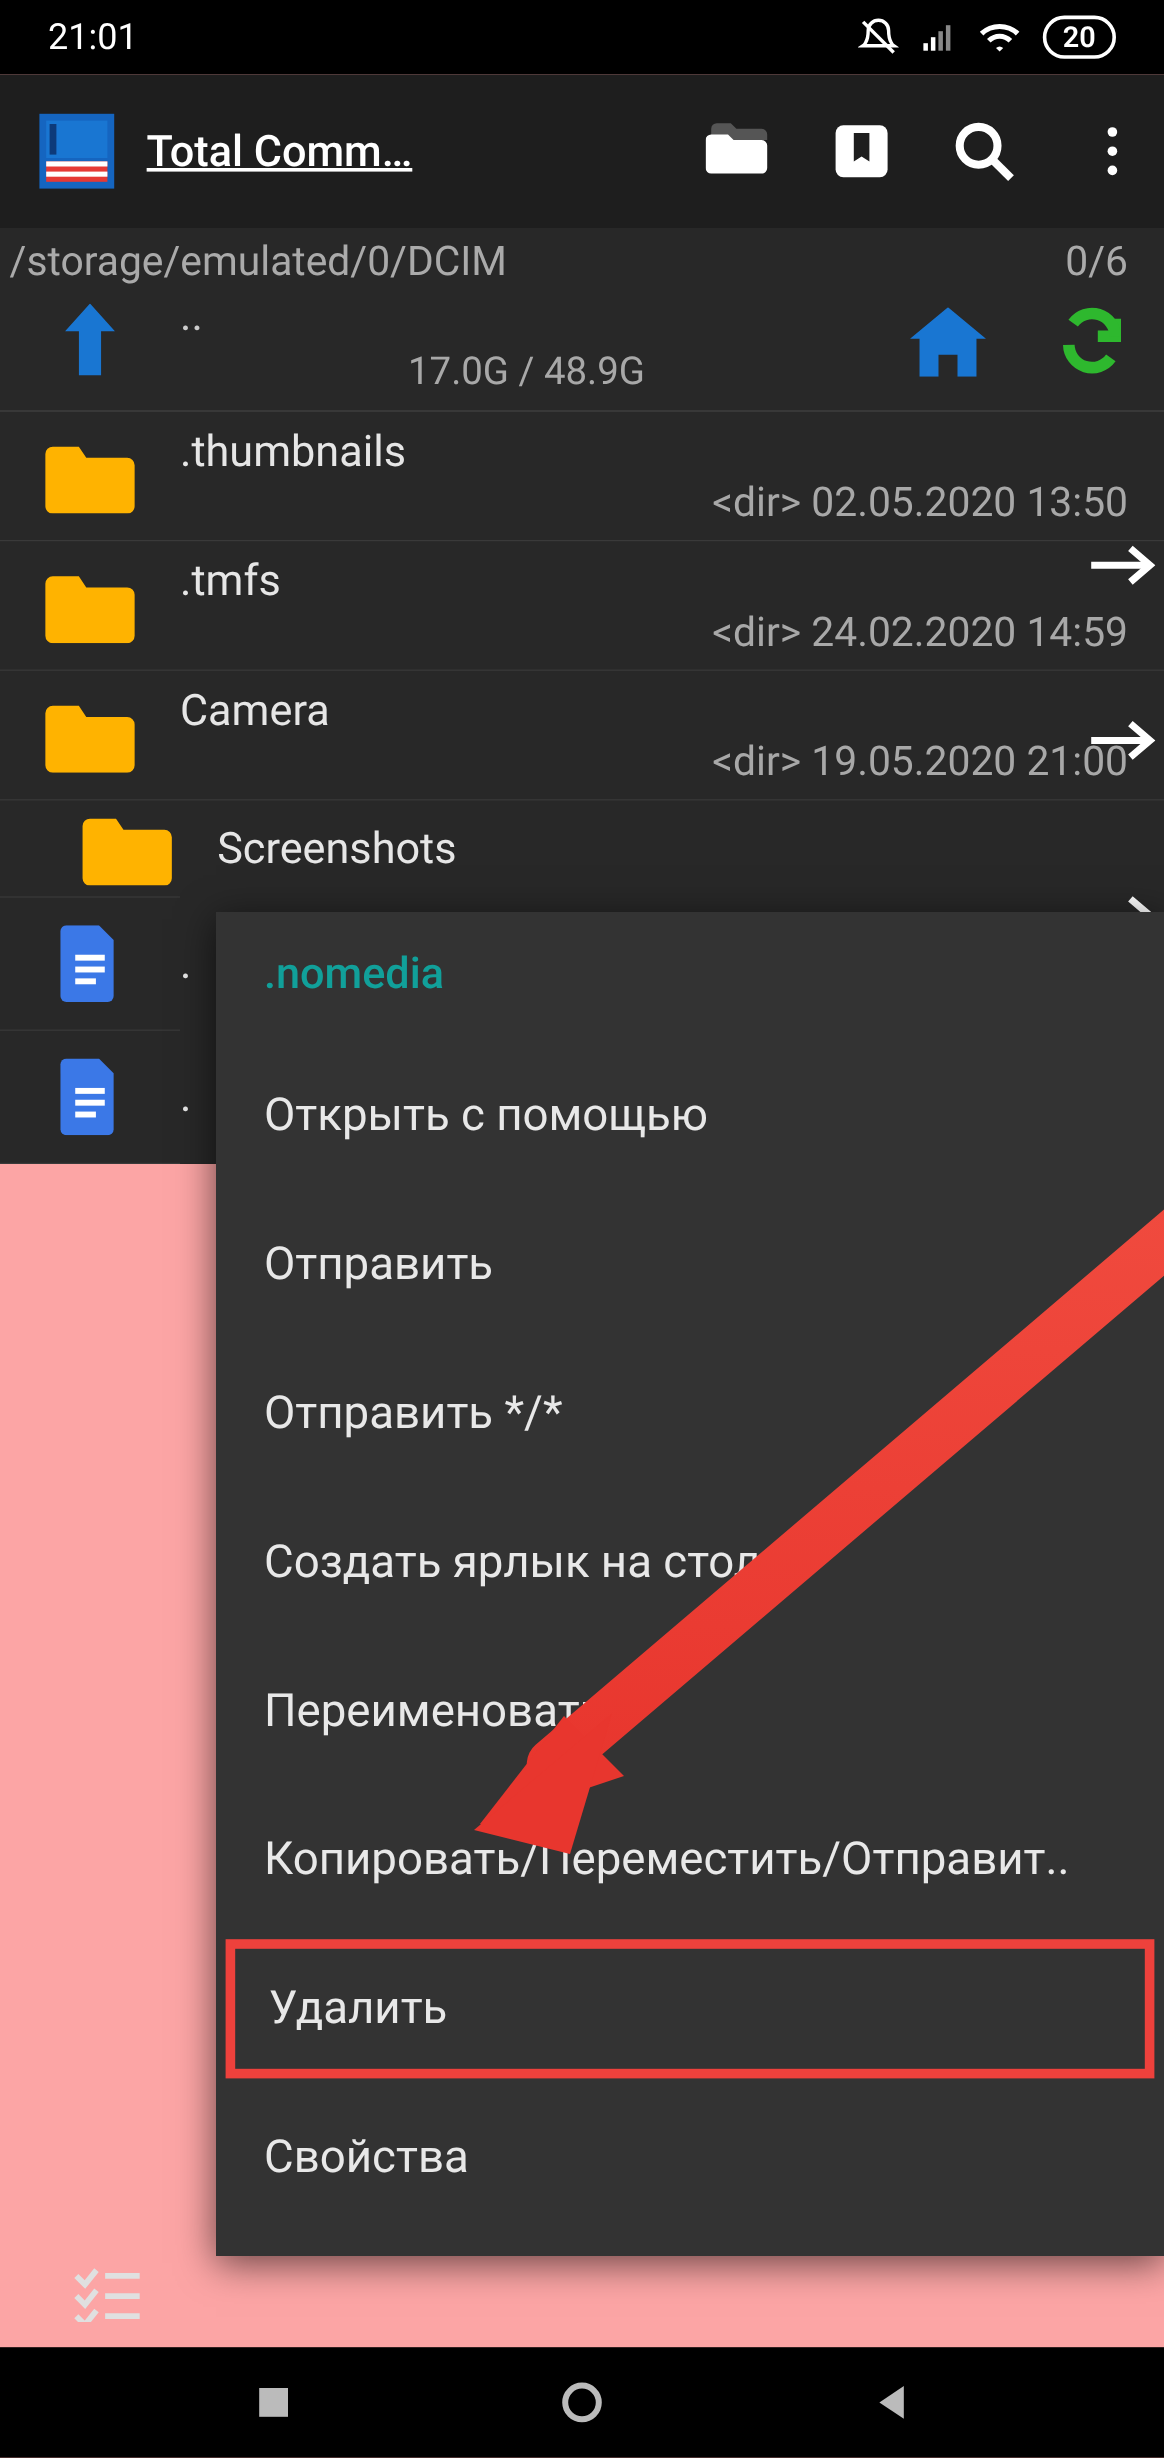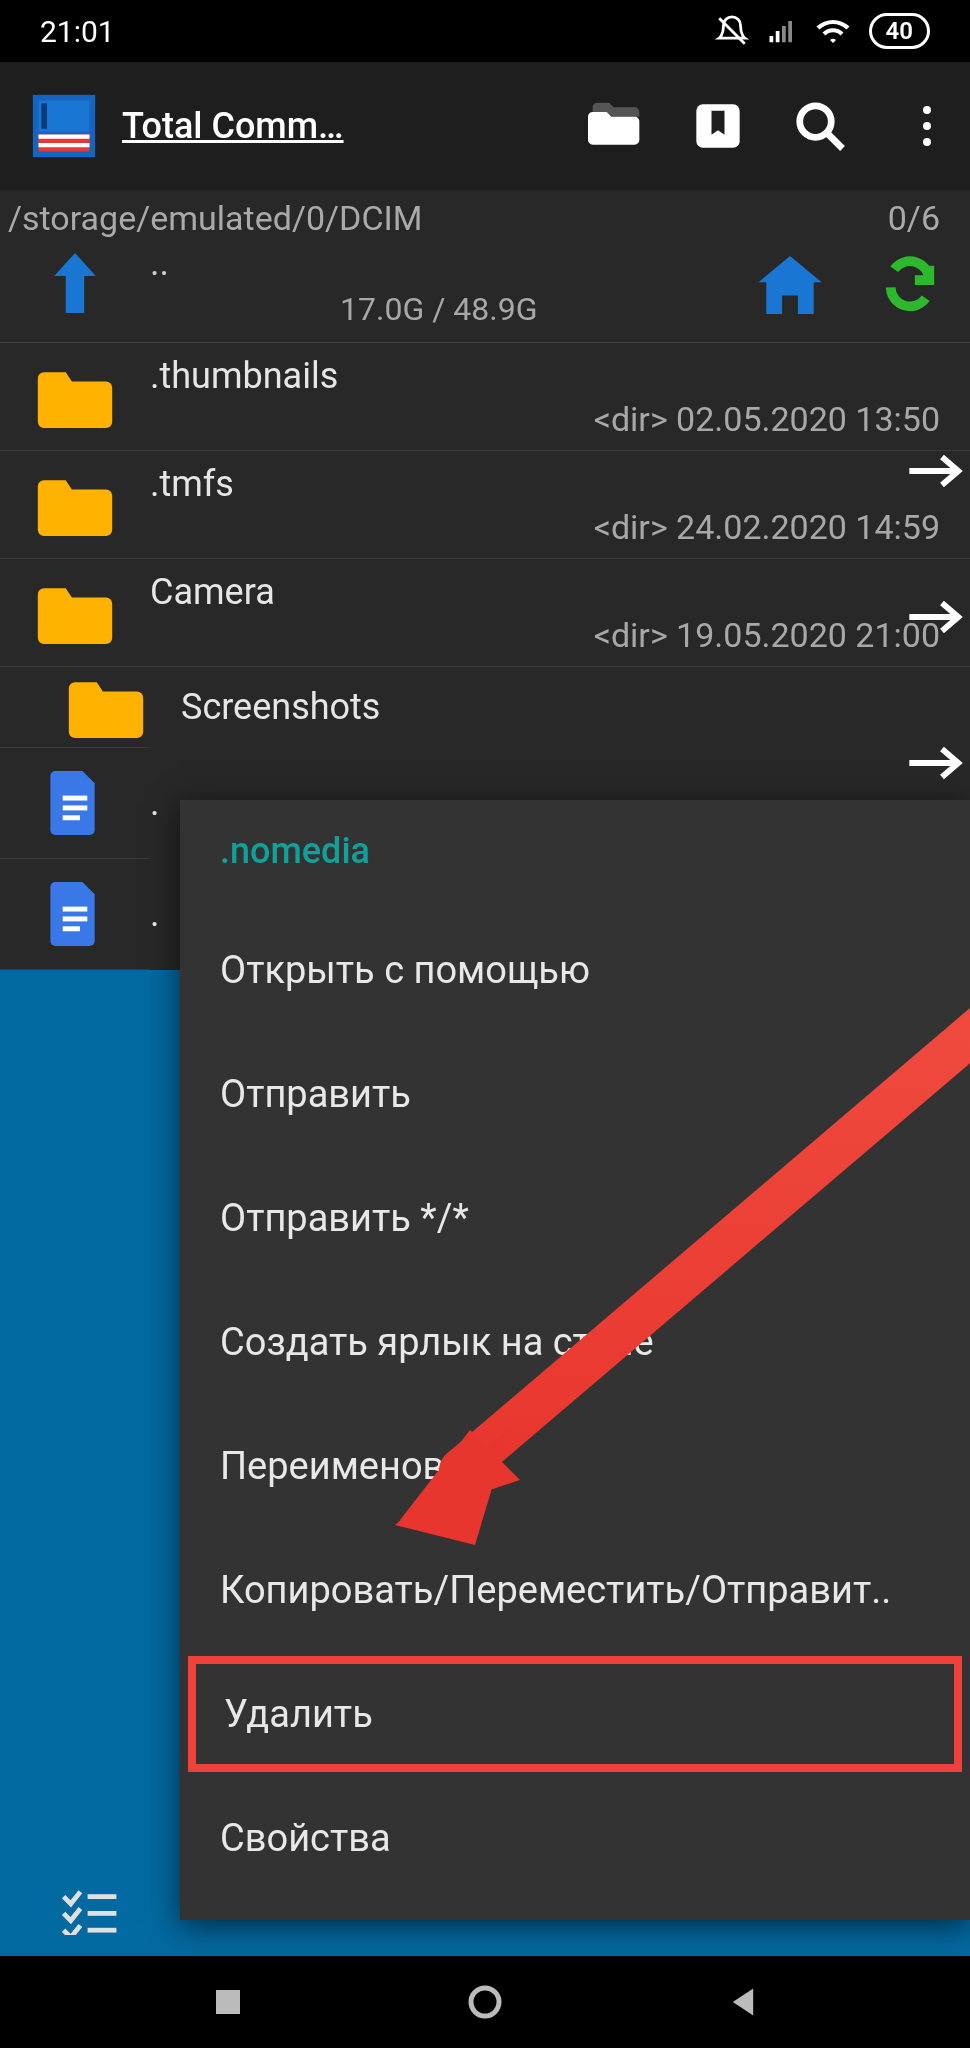--- a/index.html
+++ b/index.html
@@ -7,21 +7,21 @@
     width: 970px;
     height: 2048px;
     background: #000;
     font-family: Roboto, "Helvetica Neue", Arial, sans-serif;
     color: #e0e0e0;
     overflow: hidden;
   }
   .screen {
     width: 970px;
     height: 2048px;
-    background: #0369a1;
+    background: #fca5a5;
     position: relative;
   }
   
   .status-bar {
     height: 62px;
     background: #000;
     display: flex;
     align-items: center;
     justify-content: space-between;
     padding: 0 40px 0 40px;
@@ -130,21 +130,21 @@
     right: 22px;
     top: 622px;
     display: flex; flex-direction: column; gap: 92px;
   }
   .handle { width: 42px; height: 26px; display:flex; flex-direction:column; justify-content:space-between; }
   .handle span { height: 9px; background:#888; }
   
   .context-menu {
     position: absolute;
     left: 180px;
-    top: 800px;
+    top: 760px;
     width: 790px;
     background: #333333;
     box-shadow: 0 6px 30px rgba(0,0,0,0.6);
     z-index: 5;
     padding-bottom: 20px;
   }
   .context-title {
     color: #11a09a;
     font-size: 36px;
     font-weight: 500;
@@ -208,21 +208,21 @@
           <rect x="7" y="12" width="3" height="9"></rect>
           <rect x="12" y="8" width="3" height="13" fill="#888"></rect>
           <rect x="17" y="4" width="3" height="17" fill="#888"></rect>
         </svg>
       </span>
       <span>
         <svg width="36" height="30" viewBox="0 0 24 20" fill="#fff">
           <path d="M12 18l-2-2a3 3 0 014 0l-2 2zm-5-5l-2-2a10 10 0 0114 0l-2 2a7 7 0 00-10 0zm-4-4L1 7a16 16 0 0122 0l-2 2a13 13 0 00-18 0z"></path>
         </svg>
       </span>
-      <span class="battery-pill">40</span>
+      <span class="battery-pill">20</span>
     </div>
   </div>
 
   <div class="app-bar">
     <div class="app-icon">
       <svg width="68" height="68" viewBox="0 0 48 48">
         <rect x="2" y="2" width="44" height="44" fill="#1565C0"></rect>
         <rect x="6" y="6" width="36" height="22" fill="#1976D2"></rect>
         <rect x="8" y="8" width="4" height="18" fill="#0d3a7a"></rect>
         <rect x="6" y="30" width="36" height="12" fill="#e53935"></rect>

